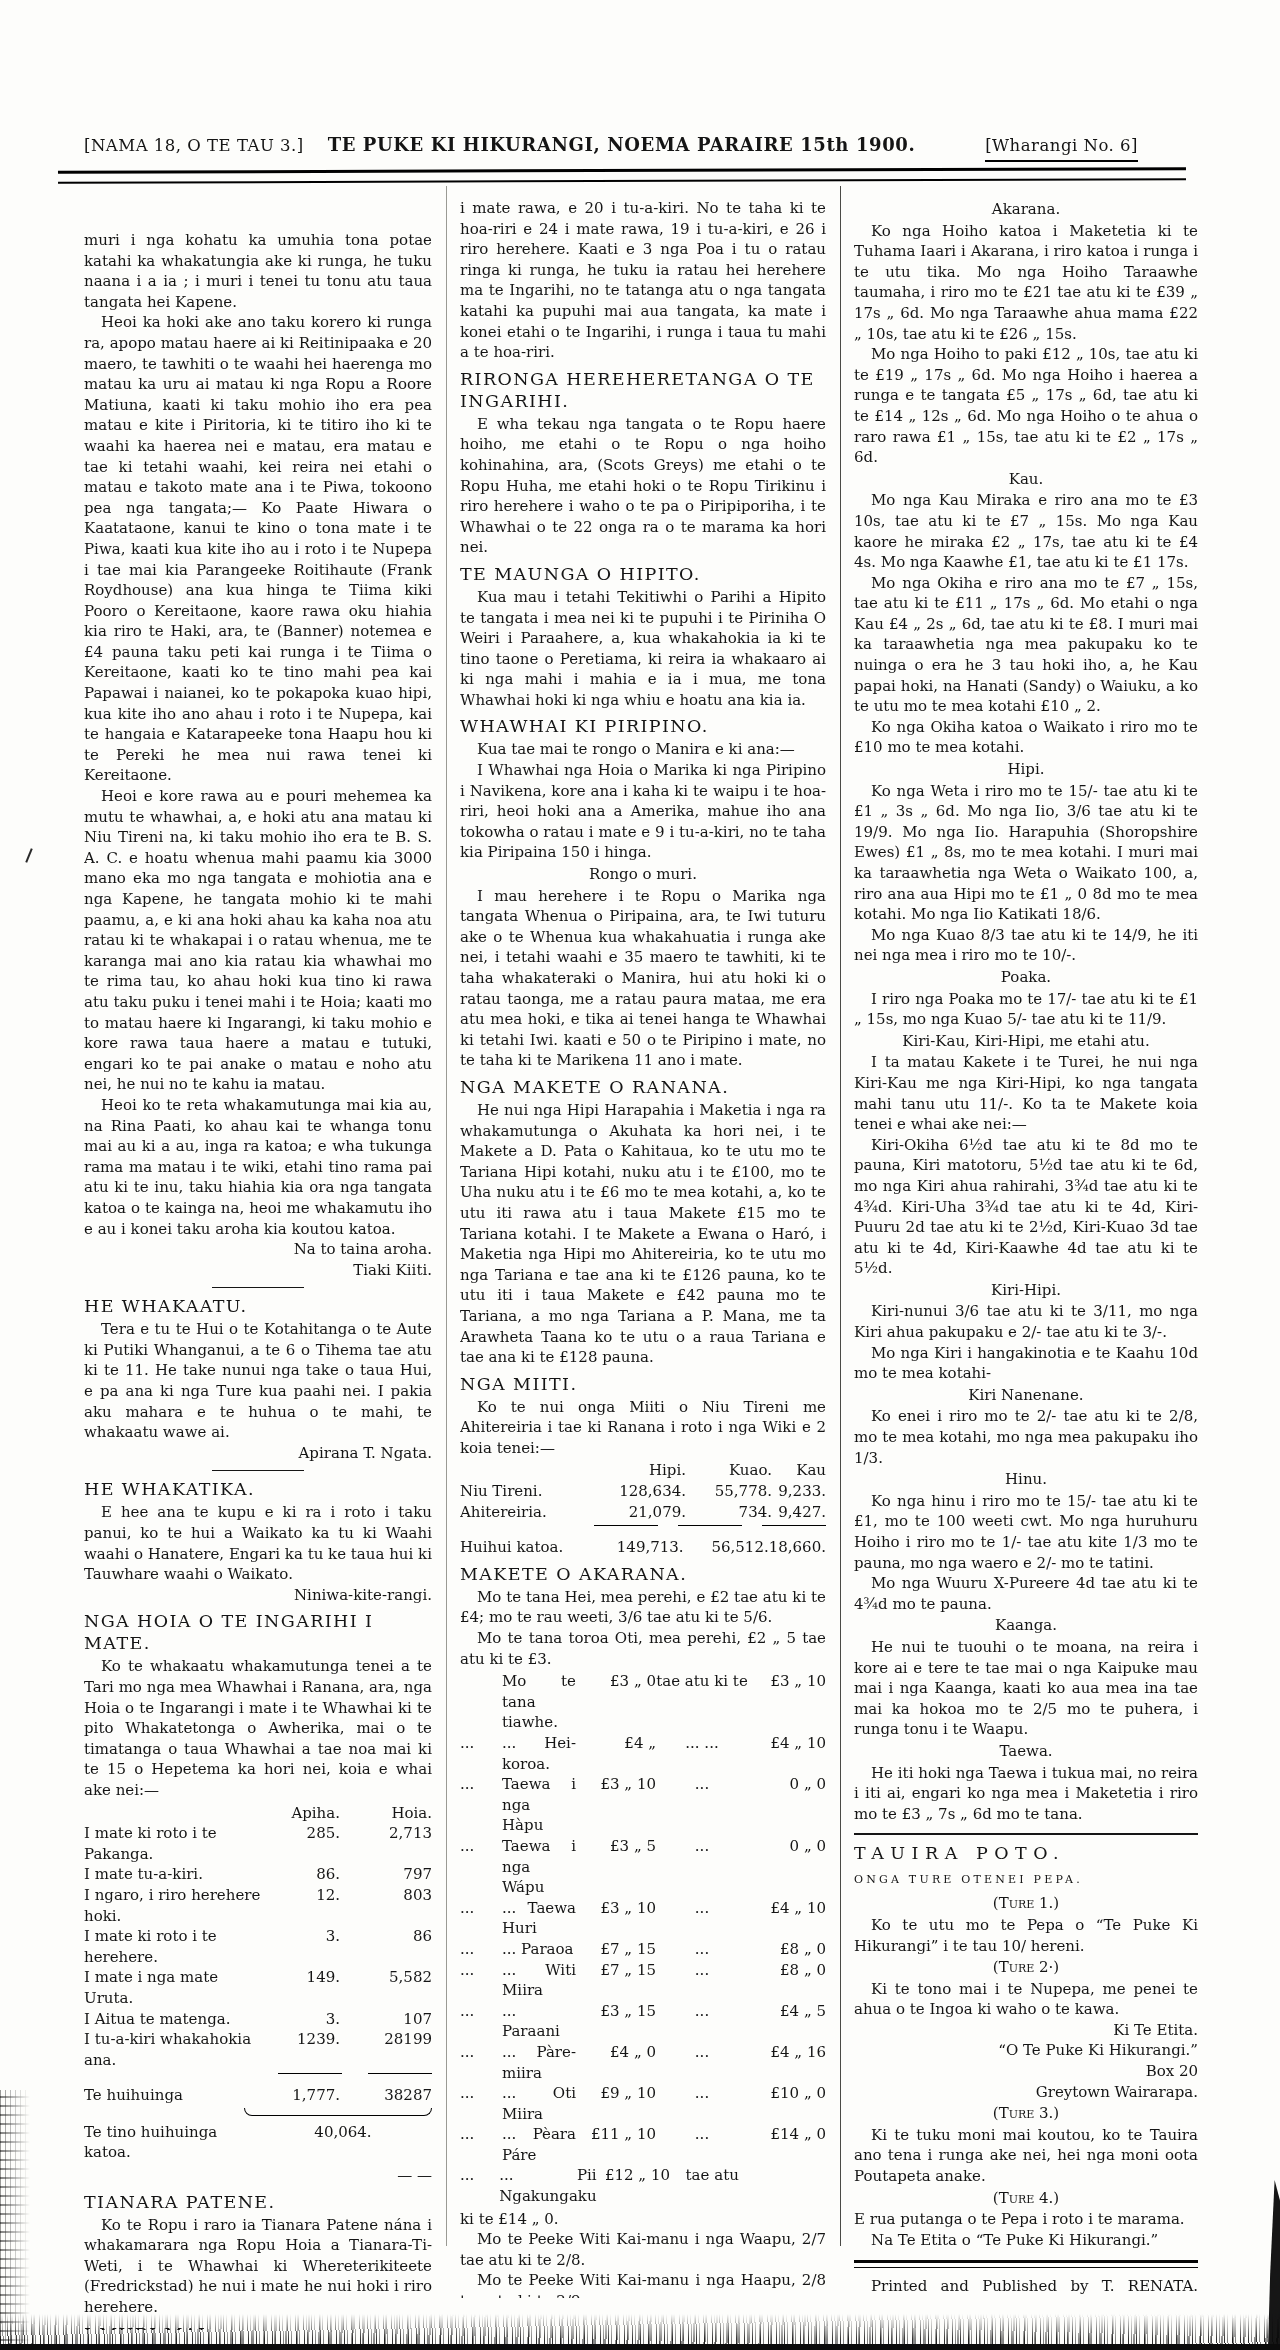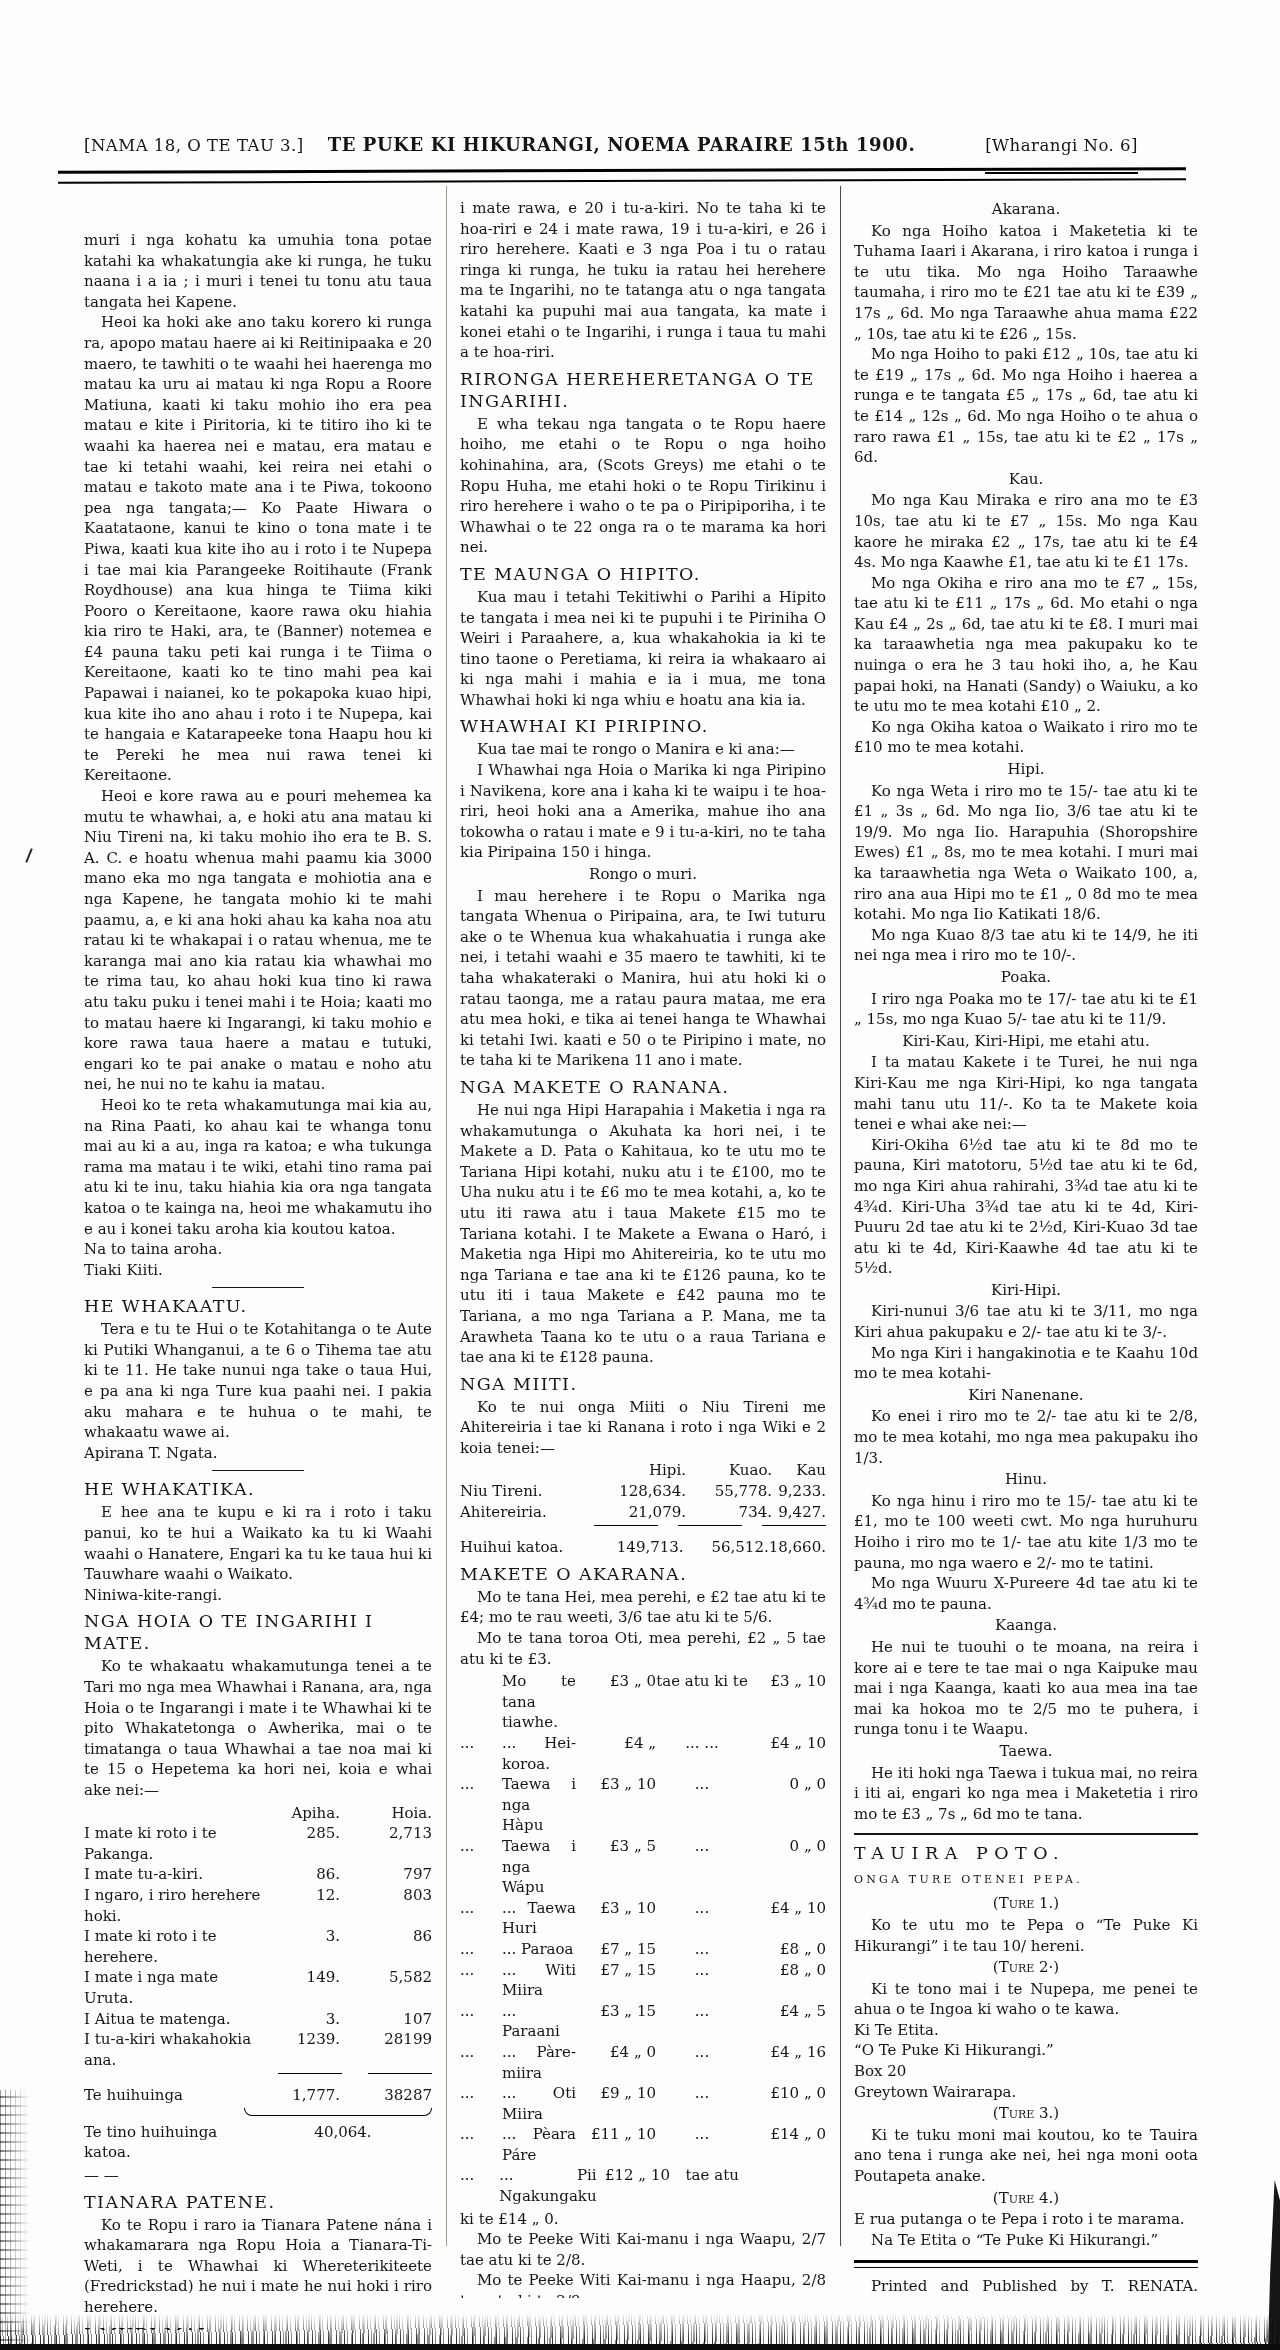--- a/index.html
+++ b/index.html
@@ -6,21 +6,21 @@
   body{
     width:1280px;height:2350px;position:relative;overflow:hidden;
     background:#fdfdfb;color:#151515;
     font-family:"DejaVu Serif","Liberation Serif",serif;
   }
   .masthead{
     position:absolute;top:134px;left:84px;width:1054px;
     display:flex;justify-content:space-between;align-items:baseline;
   }
   .mh-side{font-size:16.5px;letter-spacing:.5px;white-space:nowrap;}
-  .mh-right{border-bottom:2px solid #000;padding-bottom:17px;margin-left:46px;}
+  .mh-right{border-bottom:2px solid #000;padding-bottom:5px;margin-left:46px;}
   .mh-center{font-size:18px;font-weight:bold;letter-spacing:.6px;white-space:nowrap;text-align:center;}
   .head-rule{
     position:absolute;top:169px;left:58px;width:1128px;height:8px;
     border-top:3px solid #000;border-bottom:2px solid #000;
     transform:rotate(-.18deg);
   }
   .cols{position:absolute;top:198px;left:84px;width:1114px;display:flex;gap:28px;}
   .col{
     height:2100px;overflow:hidden;text-align:justify;
     font-size:15px;line-height:20.6px;
@@ -31,21 +31,21 @@
   .vrule{position:absolute;top:186px;height:2060px;width:1px;}
   .vrule1{left:446px;background:#9a9a94;}
   .vrule2{left:840px;background:#4a4a46;}
   .col p{margin:0;text-indent:17px;}
   .col p.noind{text-indent:0;}
   .h{text-align:left;text-indent:0;font-size:17.5px;letter-spacing:1.4px;margin:5px 0 2px;line-height:22px;}
   .h.sp1{letter-spacing:6.5px;font-size:17.5px;}
   .h.sp2{letter-spacing:3.2px;font-size:11px;}
   .h2{text-align:center;text-indent:0;margin:1px 0;}
   .h2.smallcaps,.sc{font-variant:small-caps;}
-  .cline{text-align:left;text-indent:0;}
+  .cline{text-align:right;text-indent:0;}
   .rule{width:92px;border-top:1.5px solid #161616;margin:7px auto;}
   .frule{border-top:2px solid #161616;margin:9px 0 7px;}
   .drule{border-top:3.5px solid #050505;border-bottom:1.5px solid #050505;height:4px;margin:10px 0 8px;}
   
   .cas,.mii,.prt{margin:2px 0;}
   .trow{display:flex;align-items:baseline;}
   .cas-label{flex:1;text-align:left;}
   .cas-n1{width:78px;text-align:right;}
   .cas-n2{width:92px;text-align:right;}
   .sepline{display:inline-block;border-top:1.3px solid #000;width:64px;}

